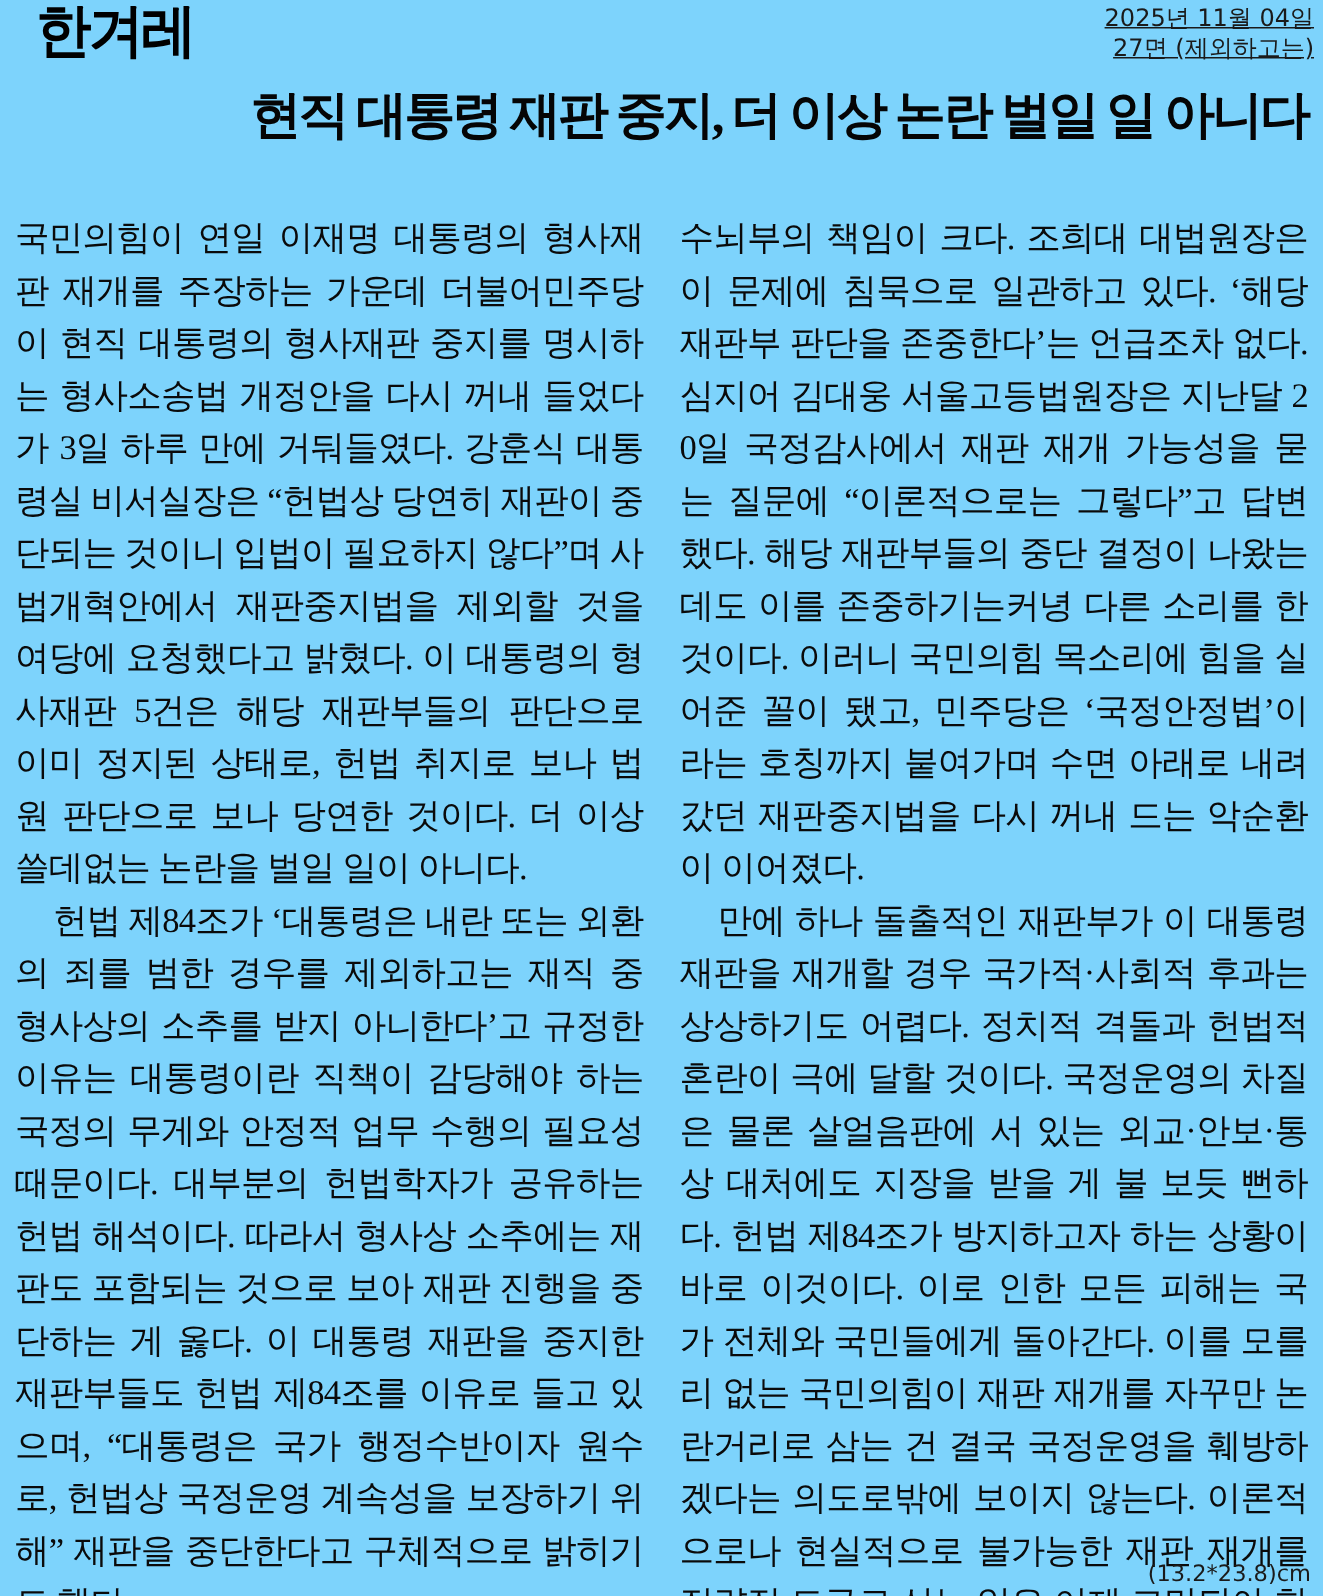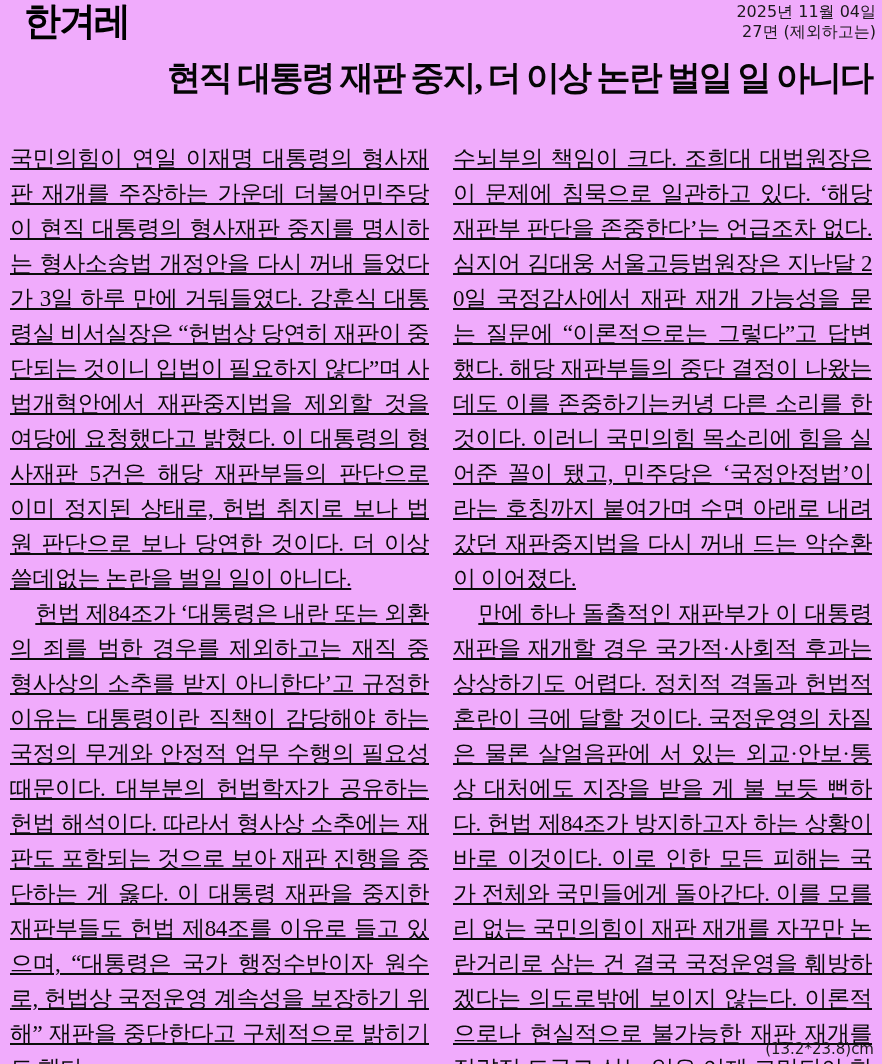--- a/index.html
+++ b/index.html
@@ -1,20 +1,20 @@
 <!DOCTYPE html>
 <html lang="ko"><head>
 <meta charset="utf-8">
 <style>
   html, body { margin: 0; padding: 0; background: #ffffff; }
   .page {
     position: relative;
     width: 882px;
     height: 1064px;
-    background: #f0abfc;
+    background: #7dd3fc;
     color: #0a0a0a;
     font-family: "Liberation Serif", "DejaVu Serif", serif;
     overflow: hidden;
     box-sizing: border-box;
   }
   .masthead {
     position: relative;
     height: 48px;
   }
   .logo {
@@ -31,20 +31,21 @@
   }
   .dateblock {
     position: absolute;
     right: 6px;
     top: 2px;
     text-align: right;
     font-family: "DejaVu Sans", "Liberation Sans", sans-serif;
     font-size: 16px;
     line-height: 20px;
     color: #1a1a1a;
+    text-decoration: underline;
   }
   .headline {
     margin: 10px 10px 0 10px;
     text-align: right;
     font-weight: 700;
     font-size: 34px;
     letter-spacing: -2px;
     line-height: 1.15;
     color: #050505;
     white-space: nowrap;
@@ -60,21 +61,20 @@
     min-width: 0;
   }
   .col p {
     margin: 0;
     font-size: 23px;
     line-height: 35px;
     letter-spacing: -0.5px;
     text-align: justify;
     word-break: break-all;
     color: #0a0a0a;
-    text-decoration: underline;
   }
   .col p.indent { text-indent: 1.1em; }
   .size-note {
     position: absolute;
     right: 8px;
     bottom: 6px;
     font-family: "DejaVu Sans", "Liberation Sans", sans-serif;
     font-size: 15px;
     color: #1a1a1a;
   }

